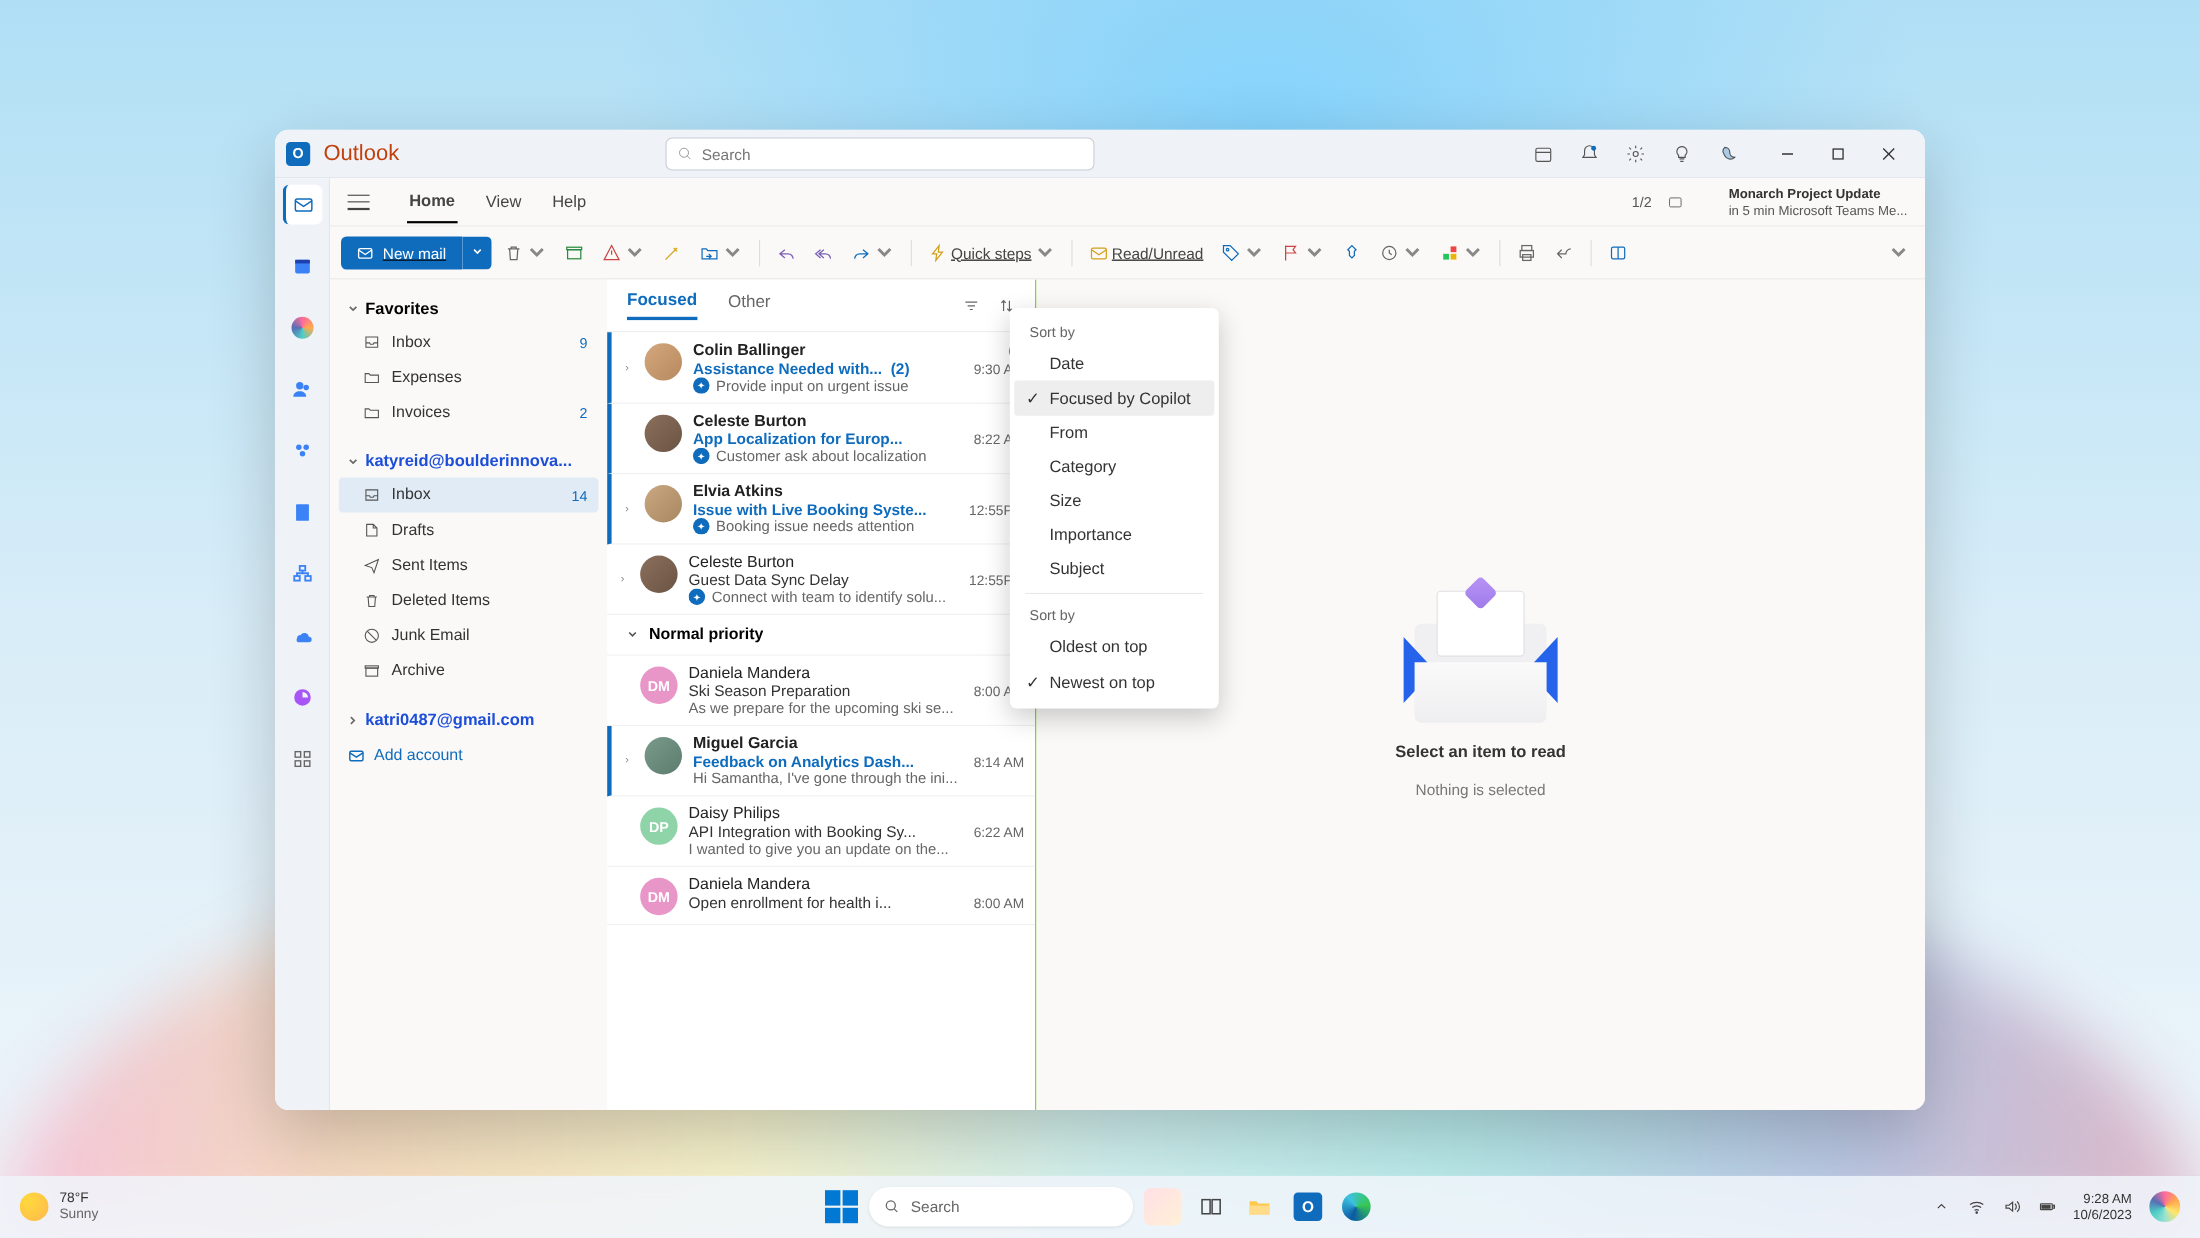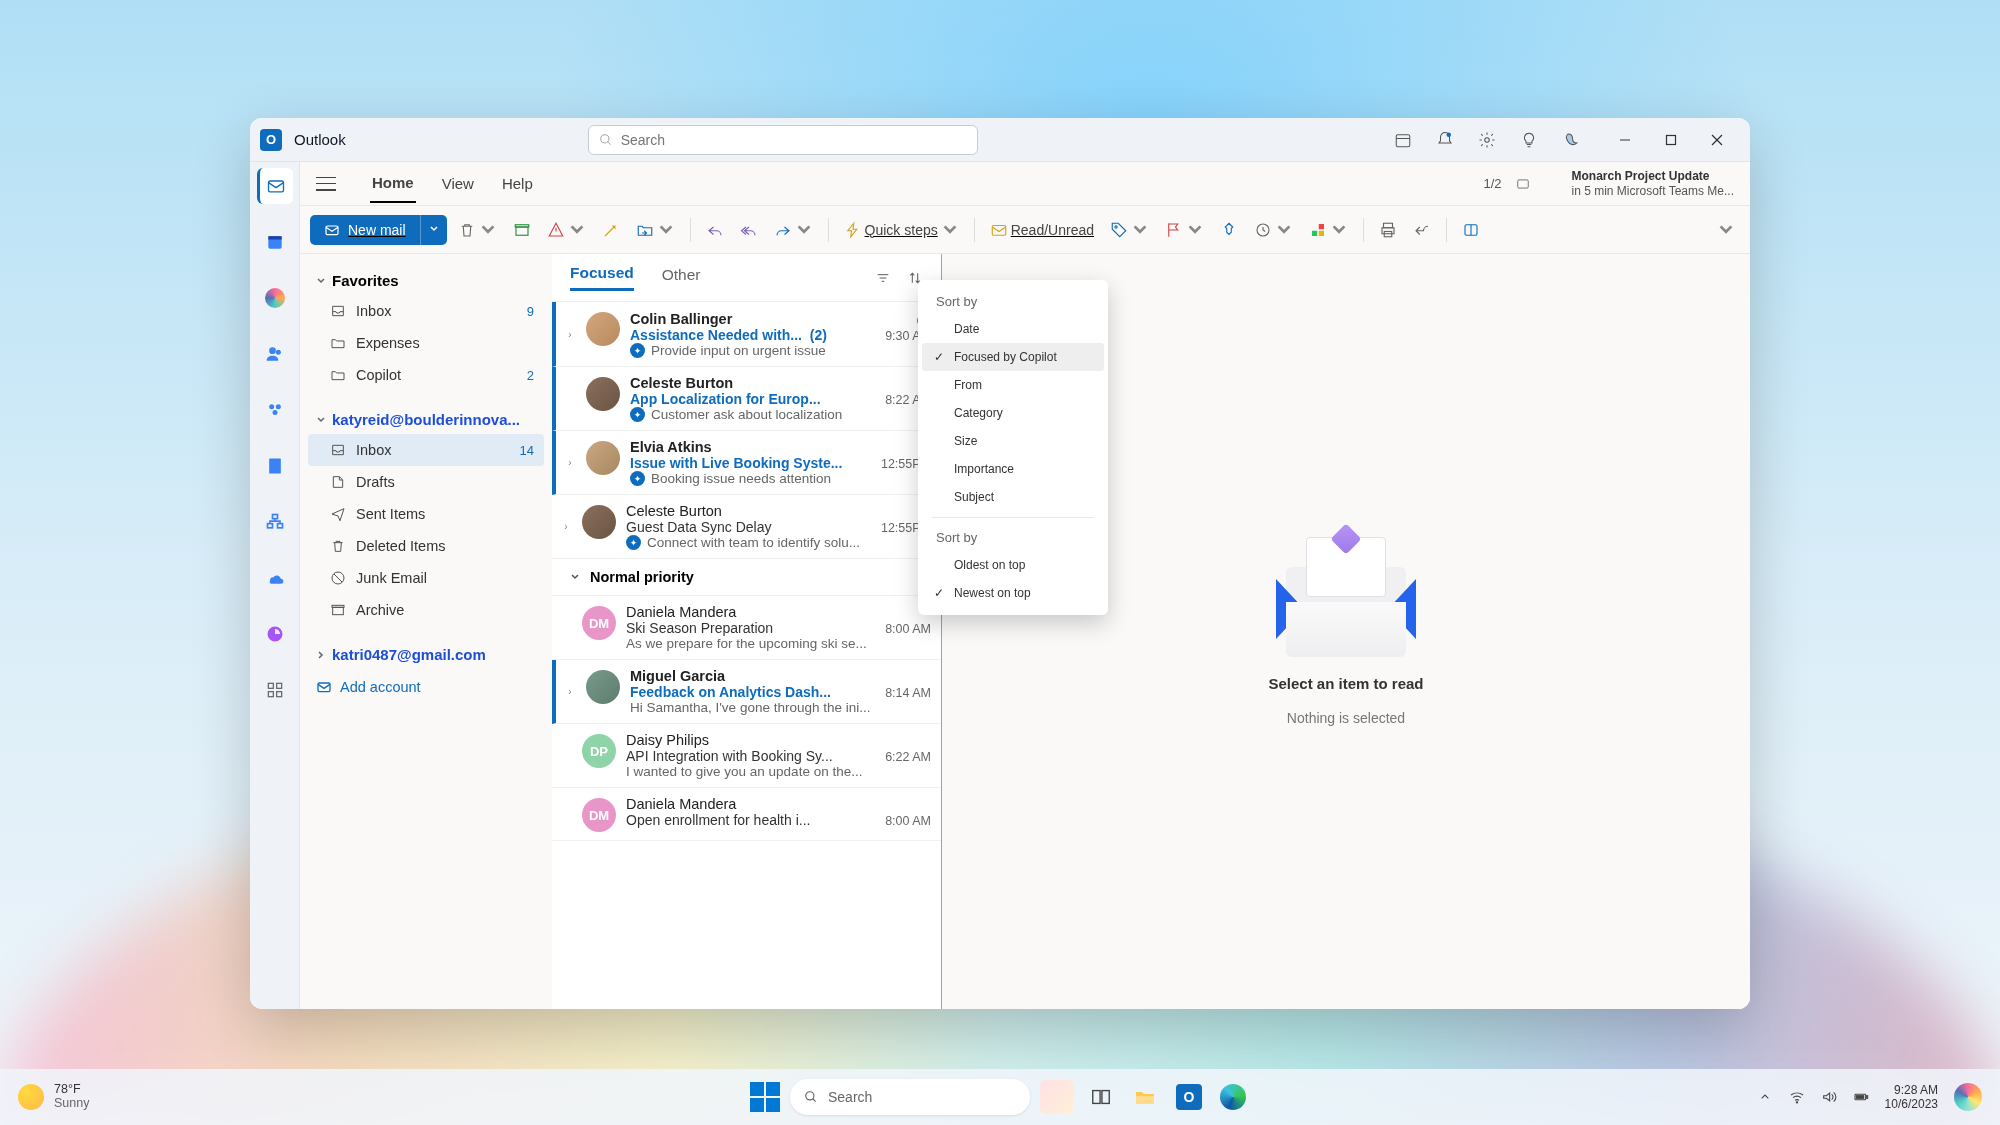--- a/index.html
+++ b/index.html
@@ -2,21 +2,21 @@
 <html><head>
 <meta charset="utf-8">
 <style>
 * { margin:0; padding:0; box-sizing:border-box; font-family:'Segoe UI',Arial,sans-serif; }
 body { width:2000px; height:1125px; overflow:hidden; position:relative; background:linear-gradient(180deg,#a8d8f0 0%,#c8e6f5 40%,#e8f2f8 100%); }
 .desktop-bg { position:absolute; inset:0; background:radial-gradient(ellipse 600px 400px at 1150px 120px,rgba(100,200,255,0.6),transparent),linear-gradient(180deg,#b0dff5 0%,#d8edf8 50%,#f0f5fa 100%); }
 .desktop-bg::after { content:""; position:absolute; left:0; right:0; bottom:0; height:400px; background:linear-gradient(90deg,#ff6b9d,#ffa94d,#ffe66d,#95e1d3,#4ecdc4,#556fb5,#c44569); opacity:.35; filter:blur(30px); border-radius:50% 50% 0 0/100% 100% 0 0; }
 .window { position:absolute; left:250px; top:118px; width:1500px; height:891px; background:#fff; border-radius:12px; box-shadow:0 20px 60px rgba(0,0,0,.2); overflow:hidden; display:flex; flex-direction:column; }
 .titlebar { height:44px; background:#eff3f8; display:flex; align-items:center; padding:0 10px; gap:12px; border-bottom:1px solid #e0e6ee; }
 .app-icon { width:22px; height:22px; background:#0f6cbd; border-radius:4px; display:flex; align-items:center; justify-content:center; color:#fff; font-size:13px; font-weight:bold; }
-.app-title { font-size:15px; color:#0f172a; }
+.app-title { font-size:20px; color:#c2410c; }
 .search-box { margin-left:230px; width:390px; height:30px; background:#fff; border:1px solid #c8cdd4; border-radius:6px; display:flex; align-items:center; padding:0 10px; gap:8px; }
 .search-box svg { width:14px; height:14px; stroke:#666; fill:none; }
 .search-box input { border:none; outline:none; flex:1; font-size:14px; color:#666; }
 .title-icons { margin-left:auto; display:flex; align-items:center; gap:24px; }
 .title-icons .ticon { width:18px; height:18px; stroke:#555; fill:none; stroke-width:1.4; cursor:pointer; }
 .win-controls { display:flex; gap:0; margin-left:10px; }
 .win-btn { width:46px; height:44px; display:flex; align-items:center; justify-content:center; cursor:pointer; }
 .win-btn svg { width:12px; height:12px; stroke:#333; stroke-width:1.2; fill:none; }
 .app-body { flex:1; display:flex; overflow:hidden; }
 .rail { width:50px; background:#eff3f8; display:flex; flex-direction:column; align-items:center; padding-top:6px; gap:20px; border-right:1px solid #e0e6ee; }
@@ -73,21 +73,21 @@
 .msg-item.unread .msg-from { font-weight:600; }
 .msg-from .at-icon { margin-left:auto; color:#666; font-size:15px; }
 .msg-subject-row { display:flex; align-items:baseline; gap:8px; }
 .msg-subject { font-size:14px; color:#333; white-space:nowrap; overflow:hidden; text-overflow:ellipsis; flex:1; }
 .msg-item.unread .msg-subject { color:#0f6cbd; font-weight:600; }
 .msg-time { font-size:12.5px; color:#666; white-space:nowrap; }
 .msg-preview { font-size:13.5px; color:#666; white-space:nowrap; overflow:hidden; text-overflow:ellipsis; display:flex; align-items:center; gap:6px; }
 .copilot-dot { width:15px; height:15px; border-radius:50%; background:#0f6cbd; display:inline-flex; align-items:center; justify-content:center; color:#fff; font-size:9px; flex-shrink:0; }
 .sort-menu { position:absolute; top:26px; left:366px; width:190px; background:#fff; border-radius:6px; box-shadow:0 8px 24px rgba(0,0,0,.2); padding:8px 4px; z-index:10; }
 .sort-label { font-size:13px; color:#666; padding:6px 14px; }
-.sort-item { display:flex; align-items:center; gap:8px; padding:7px 14px 7px 10px; font-size:12px; color:#333; cursor:pointer; border-radius:3px; }
+.sort-item { display:flex; align-items:center; gap:8px; padding:7px 14px 7px 10px; font-size:15px; color:#333; cursor:pointer; border-radius:3px; }
 .sort-item .check { width:14px; text-align:center; color:#333; }
 .sort-item.sel { background:#eee; }
 .sort-divider { height:1px; background:#e8e8e8; margin:6px 10px; }
 .read-pane { flex:1; display:flex; flex-direction:column; align-items:center; justify-content:center; gap:18px; background:#faf9f8; }
 .empty-env { width:140px; height:120px; position:relative; }
 .empty-env .env-back { position:absolute; left:10px; top:30px; width:120px; height:80px; background:#f0f0f2; border-radius:6px; }
 .empty-env .paper { position:absolute; left:30px; top:0; width:80px; height:60px; background:#fff; border:1px solid #e0e0e4; border-radius:4px; }
 .empty-env .paper::before { content:""; position:absolute; left:50%; top:-10px; transform:translateX(-50%) rotate(45deg); width:22px; height:22px; background:linear-gradient(135deg,#b794f6,#9f7aea); border-radius:4px; }
 .empty-env .env-flap-l { position:absolute; left:0; top:42px; width:0; height:0; border-style:solid; border-width:30px 0 30px 28px; border-color:transparent transparent transparent #2563eb; }
 .empty-env .env-flap-r { position:absolute; right:0; top:42px; width:0; height:0; border-style:solid; border-width:30px 28px 30px 0; border-color:transparent #2563eb transparent transparent; }
@@ -436,21 +436,21 @@
           <div class="nav-item">
               <svg viewBox="0 0 24 24">
                 <path d="M3 7h5l2 2h11v10H3z"></path>
               </svg>
               <span>Expenses</span>
             </div>
           <div class="nav-item">
               <svg viewBox="0 0 24 24">
                 <path d="M3 7h5l2 2h11v10H3z"></path>
               </svg>
-              <span>Copilot</span>
+              <span>Invoices</span>
               <span class="count">2</span>
             </div>
 
           <div class="nav-header account-hdr" style="margin-top:14px">
               <svg viewBox="0 0 10 10" fill="none" stroke-width="1.5">
                 <path d="M2 3l3 3 3-3"></path>
               </svg>
               <span>katyreid@boulderinnova...</span>
             </div>
           <div class="nav-item sel">

